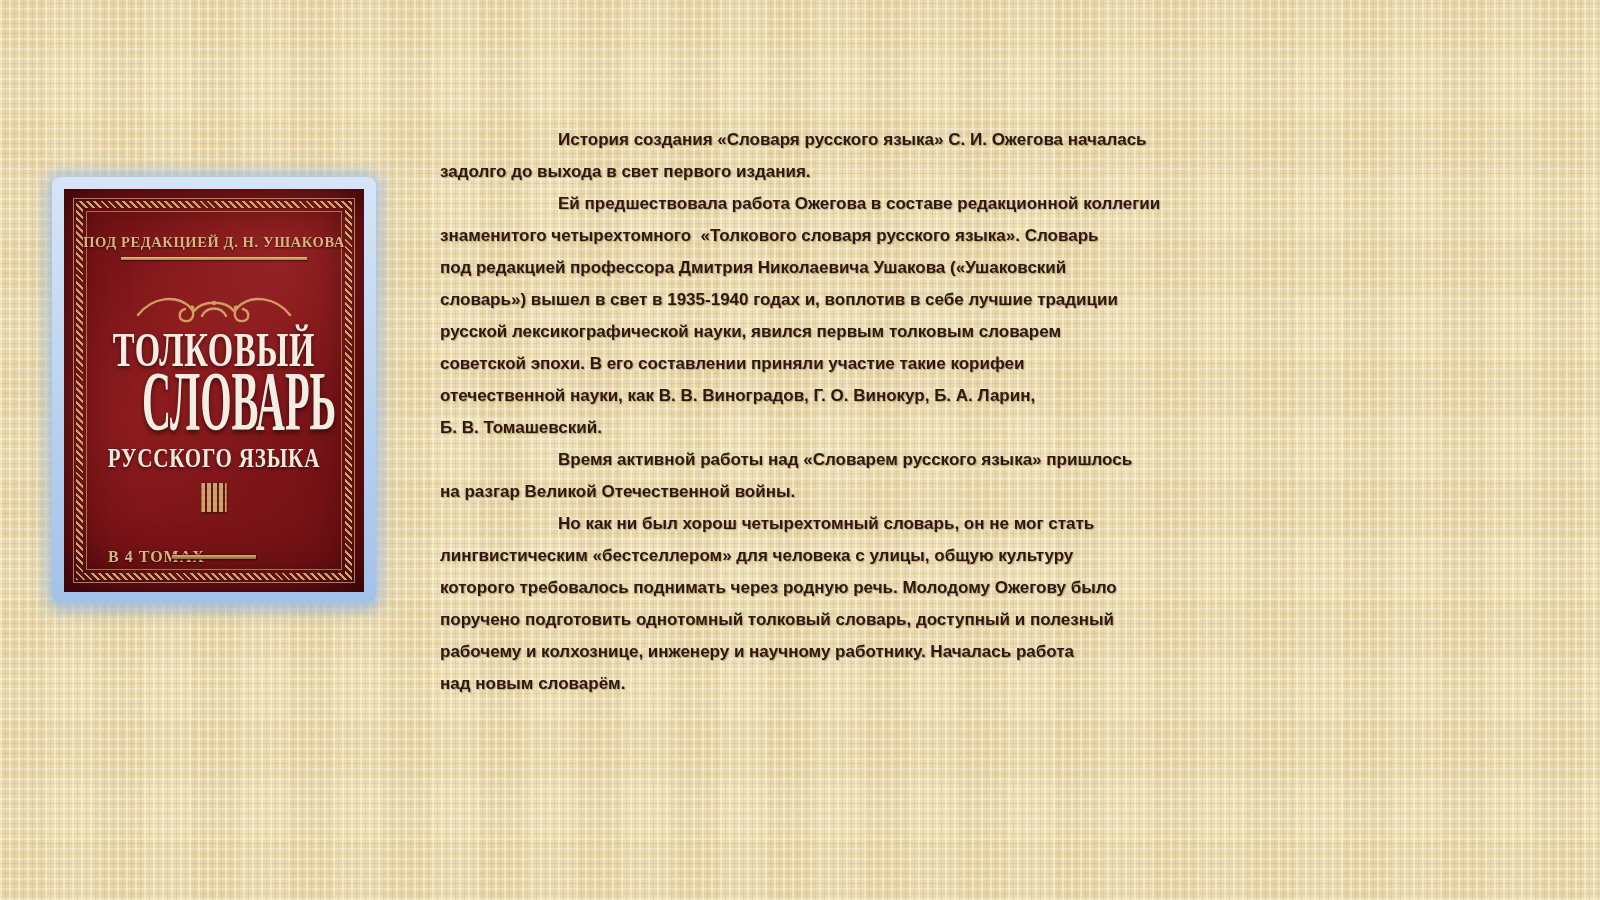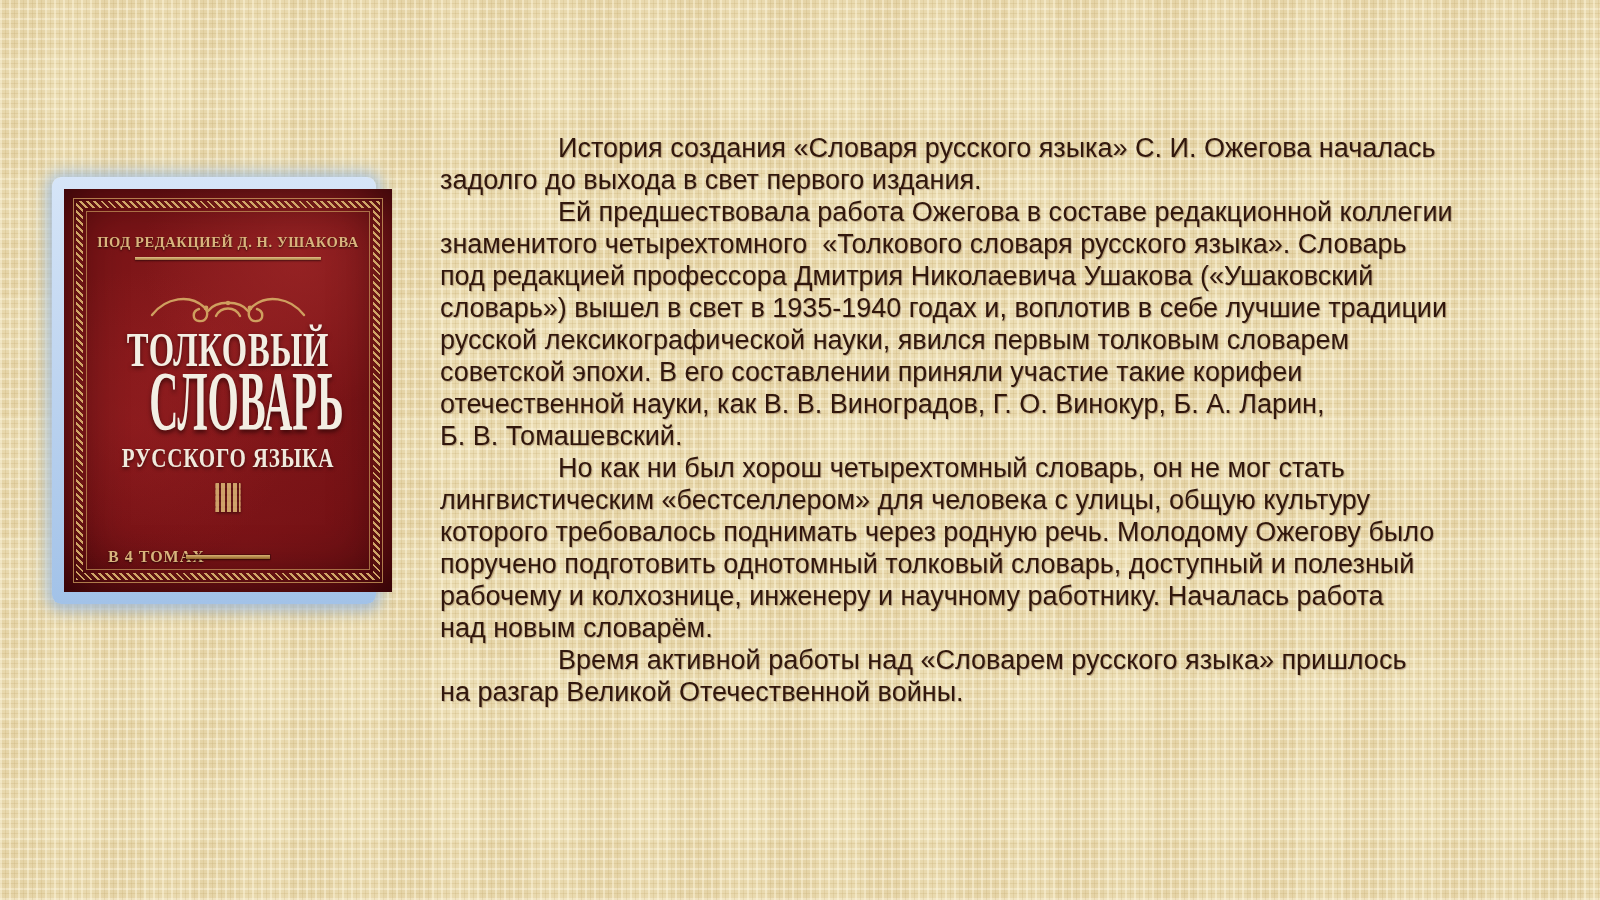--- a/index.html
+++ b/index.html
@@ -26,21 +26,20 @@
     box-shadow: 0 0 16px 5px rgba(164,194,228,0.85), 0 6px 14px rgba(120,130,150,0.30);
   }
   .book-cover {
     position: relative; width: 300px; height: 403px; overflow: hidden;
     background-image:
       radial-gradient(circle at 72% 16%, rgba(170,45,45,0.55), rgba(0,0,0,0) 38%),
       radial-gradient(circle at 22% 58%, rgba(158,34,36,0.45), rgba(0,0,0,0) 44%),
       radial-gradient(circle at 55% 88%, rgba(130,22,26,0.50), rgba(0,0,0,0) 48%),
       radial-gradient(ellipse 130% 95% at 45% 38%, #8a1b1d 0%, #731114 52%, #560a0e 82%, #470709 100%);
     box-shadow: inset 0 0 55px rgba(30,0,4,0.80);
-    padding-left: 28px;
   }
   .ornate-line-outer { position: absolute; inset: 9px;  border: 1px solid rgba(208,164,98,0.75); }
   .ornate-band {
     position: absolute; inset: 12px;
     border: 7px solid transparent;
     border-image: repeating-linear-gradient(45deg, rgba(214,174,108,0.95) 0 2px, rgba(110,40,25,0.20) 2px 5px) 7;
   }
   .ornate-line-inner { position: absolute; inset: 22px; border: 1px solid rgba(208,164,98,0.65); }
 
   .book-editor {
@@ -101,23 +100,23 @@
   }
   .book-volumes-rule {
     position: absolute; top: 366px; left: 50%; transform: translateX(-50%);
     width: 84px; height: 4px;
     background: linear-gradient(180deg, #d9b273 0%, #8f6327 100%);
     box-shadow: 0 0 0 1px rgba(60,10,10,0.55), 0 1px 2px rgba(0,0,0,0.5);
   }
 
   
   .text-block {
-    position: absolute; left: 440px; top: 132px; width: 1145px;
+    position: absolute; left: 440px; top: 124px; width: 1145px;
     color: #31170d;
-    font-size: 27px; line-height: 32px; font-weight: normal;
+    font-size: 17px; line-height: 32px; font-weight: bold;
     text-shadow: 1px 1px 1px rgba(105,72,42,0.40);
   }
   .text-block p {
     margin: 0; text-indent: 118px; white-space: pre-line;
   }
 </style>
 </head>
 <body>
 
 <div class="slide">
@@ -160,23 +159,23 @@
     <p>История создания «Словаря русского языка» С. И. Ожегова началась
 задолго до выхода в свет первого издания.</p>
     <p>Ей предшествовала работа Ожегова в составе редакционной коллегии
 знаменитого четырехтомного &nbsp;«Толкового словаря русского языка». Словарь
 под редакцией профессора Дмитрия Николаевича Ушакова («Ушаковский
 словарь») вышел в свет в 1935-1940 годах и, воплотив в себе лучшие традиции
 русской лексикографической науки, явился первым толковым словарем
 советской эпохи. В его составлении приняли участие такие корифеи
 отечественной науки, как В. В. Виноградов, Г. О. Винокур, Б. А. Ларин,
 Б. В. Томашевский.</p>
+    <p>Время активной работы над «Словарем русского языка» пришлось
+на разгар Великой Отечественной войны.</p>
     <p>Но как ни был хорош четырехтомный словарь, он не мог стать
 лингвистическим «бестселлером» для человека с улицы, общую культуру
 которого требовалось поднимать через родную речь. Молодому Ожегову было
 поручено подготовить однотомный толковый словарь, доступный и полезный
 рабочему и колхознице, инженеру и научному работнику. Началась работа
 над новым словарём.</p>
-    <p>Время активной работы над «Словарем русского языка» пришлось
-на разгар Великой Отечественной войны.</p>
   </div>
 
 </div>
 
 </body></html>

